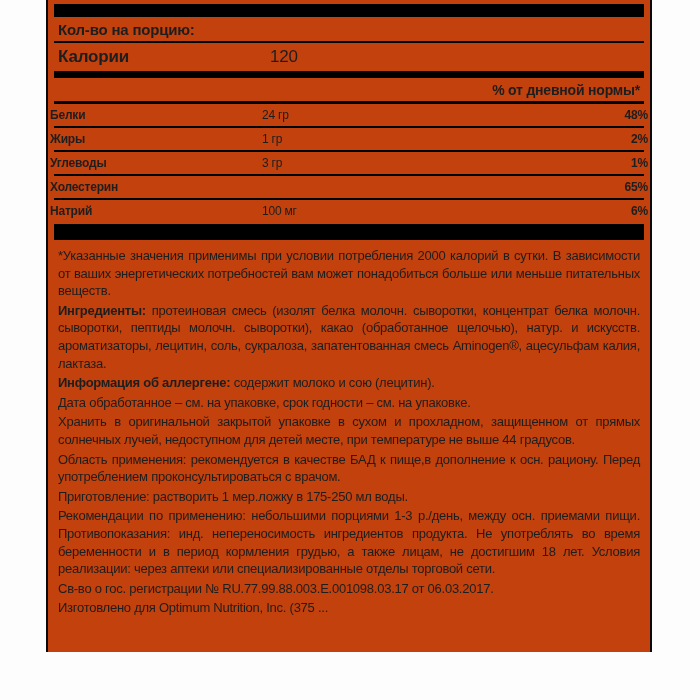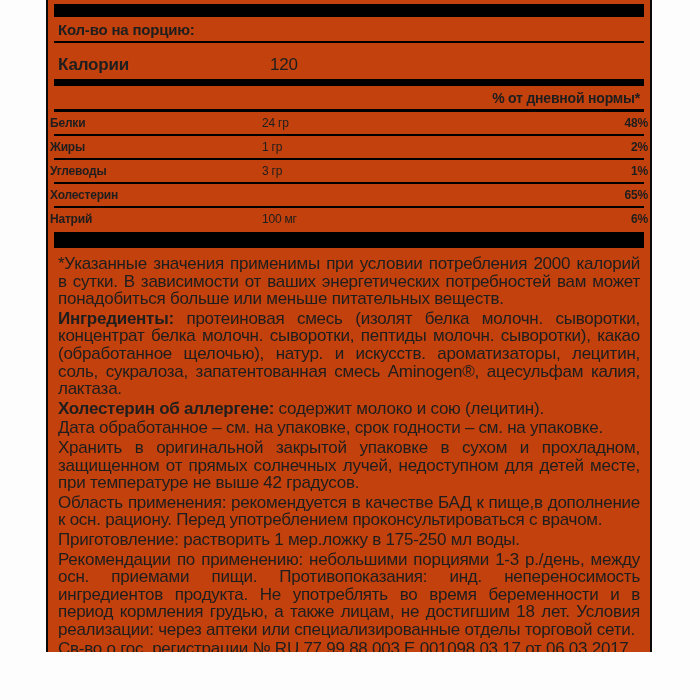--- a/index.html
+++ b/index.html
@@ -39,21 +39,21 @@
   .serving-header {
     font-weight: bold;
     font-size: 15px;
     letter-spacing: -0.2px;
     padding: 4px 10px 3px 10px;
   }
   .calories-row {
     display: grid;
     grid-template-columns: 212px 1fr;
     align-items: baseline;
-    padding: 12px 10px 4px 10px;
+    padding: 4px 10px 4px 10px;
     font-size: 17px;
     letter-spacing: -0.2px;
   }
   .calories-row .cal-name { font-weight: bold; }
   .calories-row .cal-value { font-weight: 400; }
   .dv-header {
     text-align: right;
     font-weight: bold;
     font-size: 14px;
     letter-spacing: -0.2px;
@@ -65,21 +65,21 @@
     align-items: baseline;
     padding: 4px 2px;
     font-size: 12px;
     letter-spacing: -0.2px;
   }
   .nutrient-row .n-name { font-weight: 700; }
   .nutrient-row .n-amount { font-weight: 400; }
   .nutrient-row .n-dv { font-weight: 700; justify-self: end; text-align: right; }
   .body-text {
     padding: 7px 10px 0 10px;
-    font-size: 17px;
+    font-size: 13px;
     line-height: 17.6px;
     letter-spacing: -0.25px;
     text-align: justify;
   }
   .body-text p { margin: 0 0 2px 0; }
   .lead { font-weight: 700; }
 </style>
 </head>
 <body>
 
@@ -131,23 +131,23 @@
     <span class="n-name">Натрий</span>
     <span class="n-amount">100 мг</span>
     <span class="n-dv">6%</span>
   </div>
 
   <div class="bar bar-big"></div>
 
   <div class="body-text">
     <p>*Указанные значения применимы при условии потребления 2000 калорий в сутки. В зависимости от ваших энергетических потребностей вам может понадобиться больше или меньше питательных веществ.</p>
     <p><span class="lead">Ингредиенты:</span><span> протеиновая смесь (изолят белка молочн. сыворотки, концентрат белка молочн. сыворотки, пептиды молочн. сыворотки), какао (обработанное щелочью), натур. и искусств. ароматизаторы, лецитин, соль, сукралоза, запатентованная смесь Aminogen®, ацесульфам калия, лактаза.</span></p>
-    <p><span class="lead">Холестерин об аллергене:</span><span> содержит молоко и сою (лецитин).</span></p>
+    <p><span class="lead">Информация об аллергене:</span><span> содержит молоко и сою (лецитин).</span></p>
     <p><span>Дата обработанное – см. на упаковке, срок годности – см. на упаковке.</span></p>
-    <p><span>Хранить в оригинальной закрытой упаковке в сухом и прохладном, защищенном от прямых солнечных лучей, недоступном для детей месте, при температуре не выше 42 градусов.</span></p>
+    <p><span>Хранить в оригинальной закрытой упаковке в сухом и прохладном, защищенном от прямых солнечных лучей, недоступном для детей месте, при температуре не выше 44 градусов.</span></p>
     <p><span>Область применения: рекомендуется в качестве БАД к пище,в дополнение к осн. рациону. Перед употреблением проконсультироваться с врачом.</span></p>
     <p><span>Приготовление: растворить 1 мер.ложку в 175-250 мл воды.</span></p>
     <p><span>Рекомендации по применению: небольшими порциями 1-3 р./день, между осн. приемами пищи. Противопоказания: инд. непереносимость ингредиентов продукта. Не употреблять во время беременности и в период кормления грудью, а также лицам, не достигшим 18 лет. Условия реализации: через аптеки или специализированные отделы торговой сети.</span></p>
     <p><span>Св-во о гос. регистрации № RU.77.99.88.003.E.001098.03.17 от 06.03.2017.</span></p>
     <p><span>Изготовлено для Optimum Nutrition, Inc. (375 ...</span></p>
   </div>
 
 </div>
 
 </body></html>

